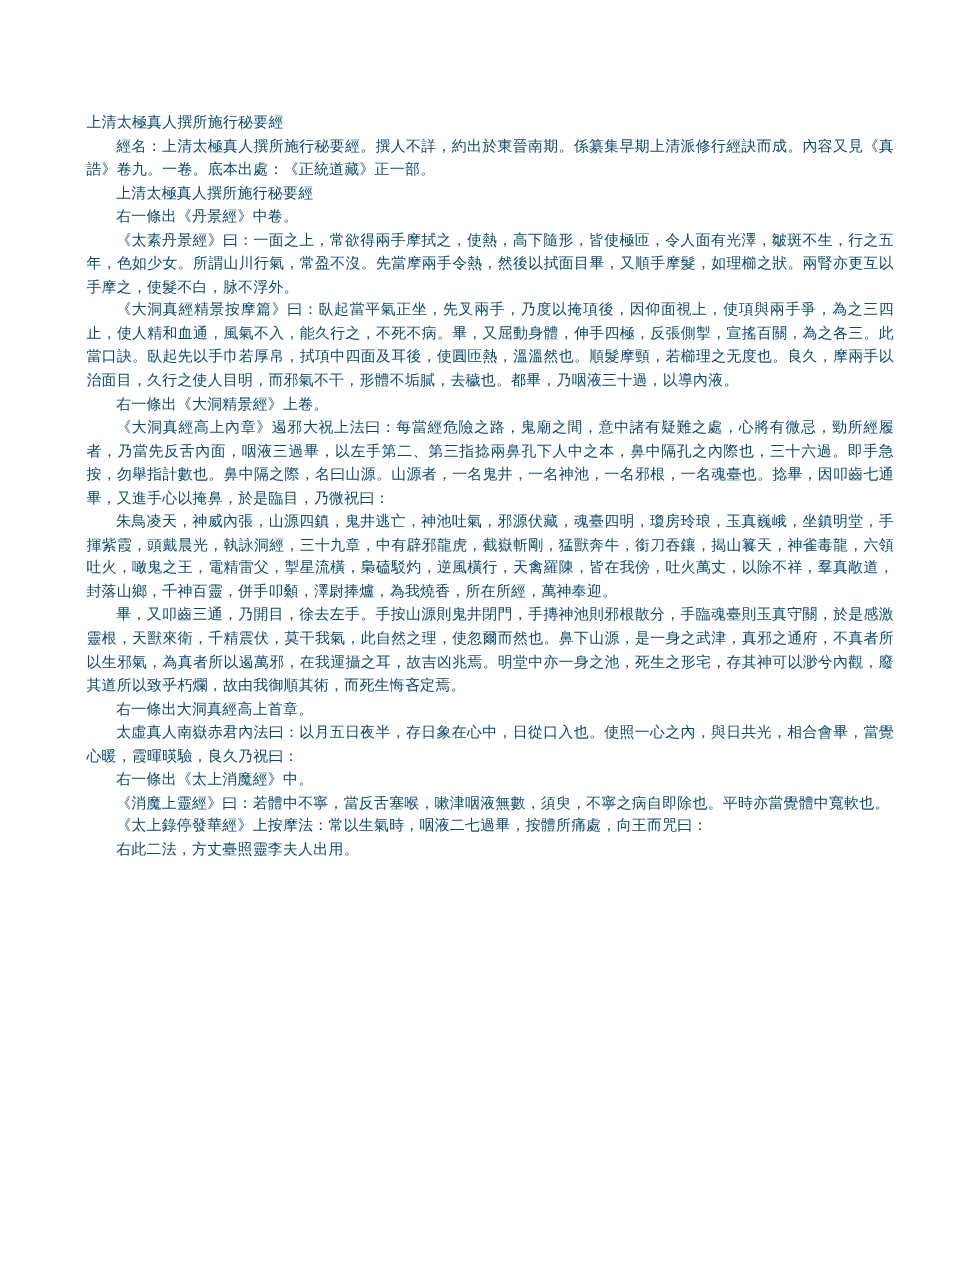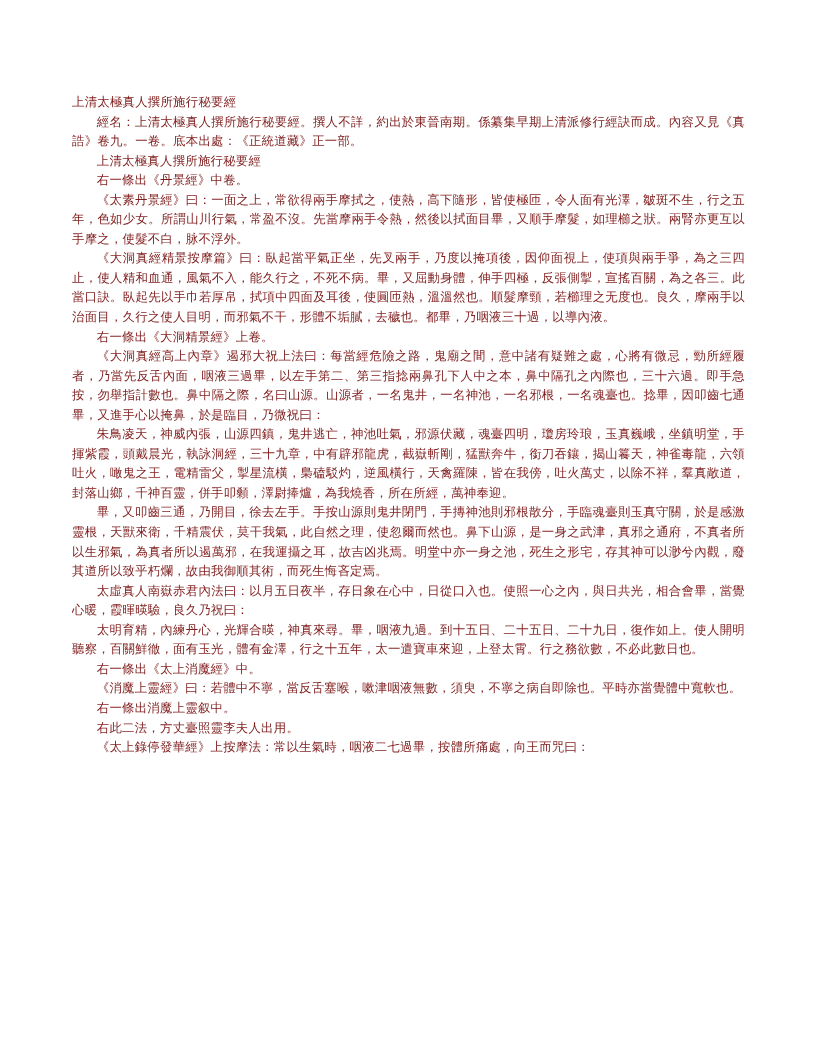--- a/index.html
+++ b/index.html
@@ -30,21 +30,21 @@
   .line {
     font-size: 12.4px;
     line-height: 19.55px;
     text-align: justify;
     text-justify: inter-character;
     text-align-last: left;
     margin: 0;
     padding: 0;
     letter-spacing: 0.02em;
     word-break: break-all;
-    color: #7f1d1d;
+    color: #0c4a6e;
   }
   .indent-2 {
     text-indent: 2em;
   }
   .title-line {
     text-indent: 0;
   }
   .heading-line {
     text-indent: 2em;
   }
@@ -68,32 +68,31 @@
     <p class="line indent-2">《大洞真經精景按摩篇》曰：臥起當平氣正坐，先叉兩手，乃度以掩項後，因仰面視上，使項與兩手爭，為之三四止，使人精和血通，風氣不入，能久行之，不死不病。畢，又屈動身體，伸手四極，反張側掣，宣搖百關，為之各三。此當口訣。臥起先以手巾若厚帛，拭項中四面及耳後，使圓匝熱，溫溫然也。順髮摩頸，若櫛理之无度也。良久，摩兩手以治面目，久行之使人目明，而邪氣不干，形體不垢膩，去穢也。都畢，乃咽液三十過，以導內液。</p>
 
     <p class="line indent-2">右一條出《大洞精景經》上卷。</p>
 
     <p class="line indent-2">《大洞真經高上內章》遏邪大祝上法曰：每當經危險之路，鬼廟之間，意中諸有疑難之處，心將有微忌，勁所經履者，乃當先反舌內面，咽液三過畢，以左手第二、第三指捻兩鼻孔下人中之本，鼻中隔孔之內際也，三十六過。即手急按，勿舉指計數也。鼻中隔之際，名曰山源。山源者，一名鬼井，一名神池，一名邪根，一名魂臺也。捻畢，因叩齒七通畢，又進手心以掩鼻，於是臨目，乃微祝曰：</p>
 
     <p class="line indent-2">朱鳥凌天，神威內張，山源四鎮，鬼井逃亡，神池吐氣，邪源伏藏，魂臺四明，瓊房玲琅，玉真巍峨，坐鎮明堂，手揮紫霞，頭戴晨光，執詠洞經，三十九章，中有辟邪龍虎，截嶽斬剛，猛獸奔牛，銜刀吞鑲，揭山籑天，神雀毒龍，六領吐火，噉鬼之王，電精雷父，掣星流橫，梟磕駁灼，逆風橫行，天禽羅陳，皆在我傍，吐火萬丈，以除不祥，羣真敞道，封落山鄉，千神百靈，併手叩顙，澤尉捧爐，為我燒香，所在所經，萬神奉迎。</p>
 
     <p class="line indent-2">畢，又叩齒三通，乃開目，徐去左手。手按山源則鬼井閉門，手摶神池則邪根散分，手臨魂臺則玉真守關，於是感激靈根，天獸來衛，千精震伏，莫干我氣，此自然之理，使忽爾而然也。鼻下山源，是一身之武津，真邪之通府，不真者所以生邪氣，為真者所以遏萬邪，在我運攝之耳，故吉凶兆焉。明堂中亦一身之池，死生之形宅，存其神可以渺兮內觀，廢其道所以致乎朽爛，故由我御順其術，而死生悔吝定焉。</p>
 
+    <p class="line indent-2">右一條出大洞真經高上首章。</p>
 
     <p class="line indent-2">太虛真人南嶽赤君內法曰：以月五日夜半，存日象在心中，日從口入也。使照一心之內，與日共光，相合會畢，當覺心暖，霞暉暎驗，良久乃祝曰：</p>
 
-    <p class="line indent-2">太明育精，內練丹心，光輝合暎，神真來尋。畢，咽液九過。到十五日、二十五日、二十九日，復作如上。使人開明聽察，百關鮮徹，面有玉光，體有金澤，行之十五年，太一遣寶車來迎，上登太霄。行之務欲數，不必此數日也。</p>
 
     <p class="line indent-2">右一條出《太上消魔經》中。</p>
 
     <p class="line indent-2">《消魔上靈經》曰：若體中不寧，當反舌塞喉，嗽津咽液無數，須臾，不寧之病自即除也。平時亦當覺體中寬軟也。</p>
 
-    <p class="line indent-2">右一條出消魔上靈叙中。</p>
 
 
+    <p class="line indent-2">《太上錄停發華經》上按摩法：常以生氣時，咽液二七過畢，按體所痛處，向王而咒曰：</p>
+
     <p class="line indent-2">右此二法，方丈臺照靈李夫人出用。</p>
-
-    <p class="line indent-2">《太上錄停發華經》上按摩法：常以生氣時，咽液二七過畢，按體所痛處，向王而咒曰：</p>
 
 
 
   </div>
 </div>
 
 </body></html>

